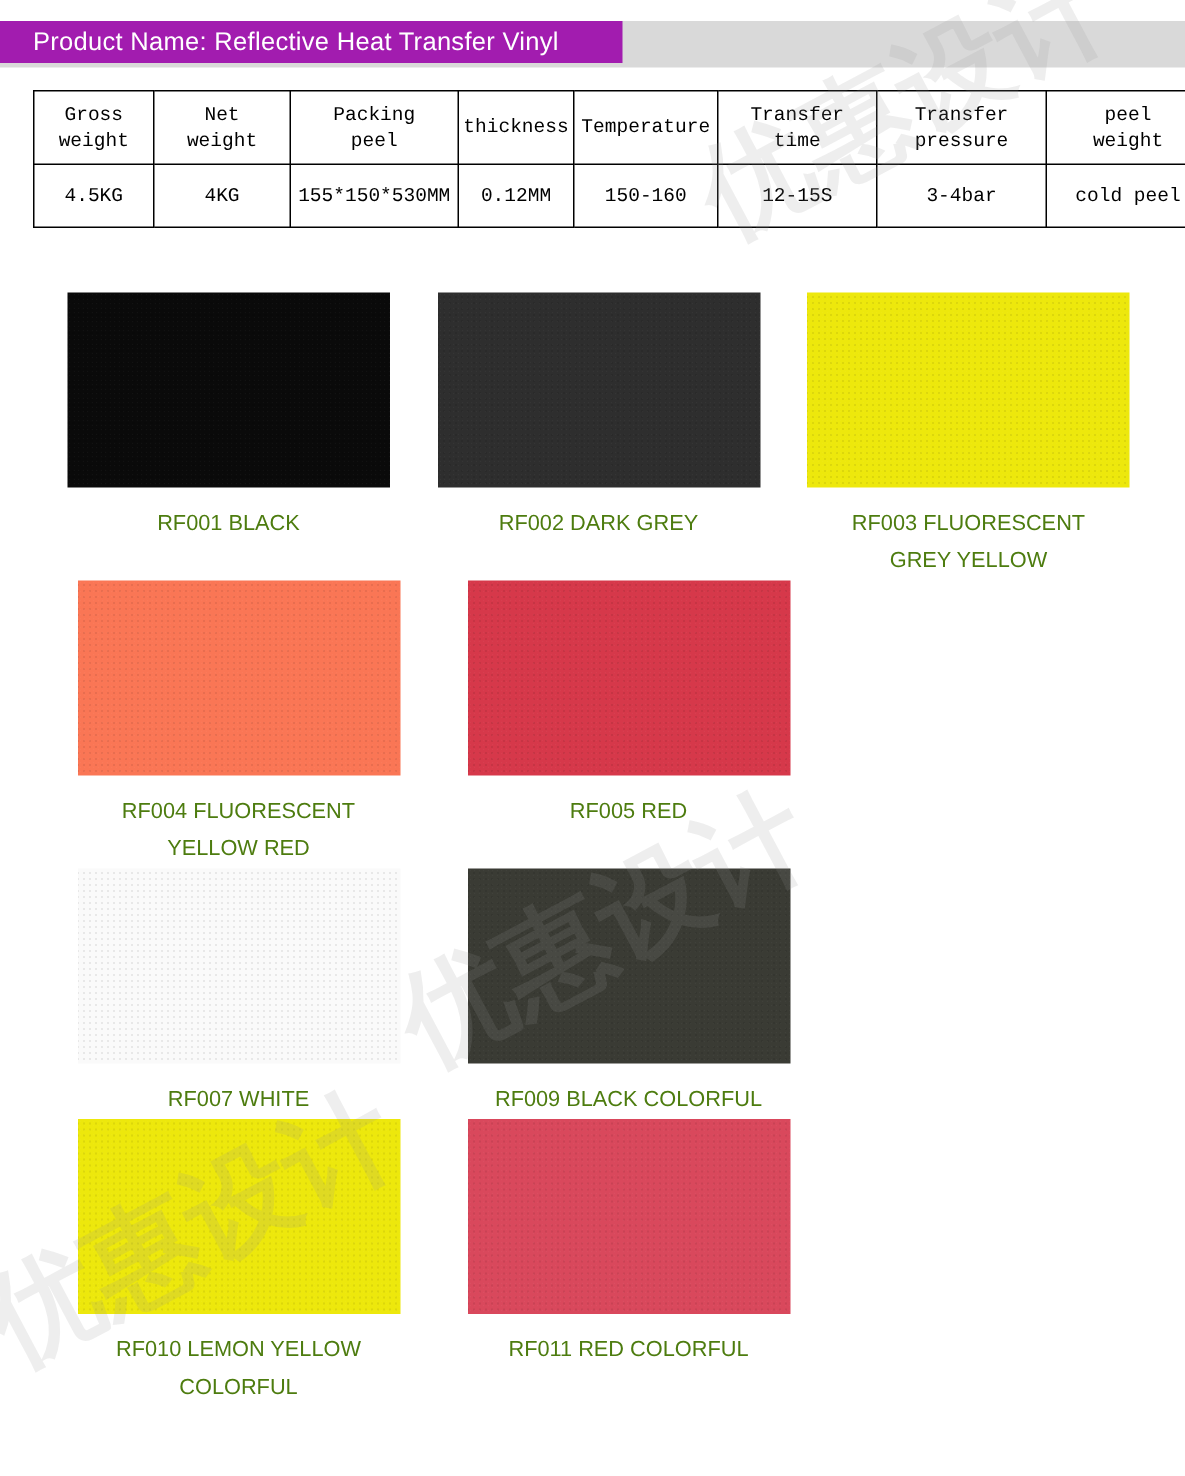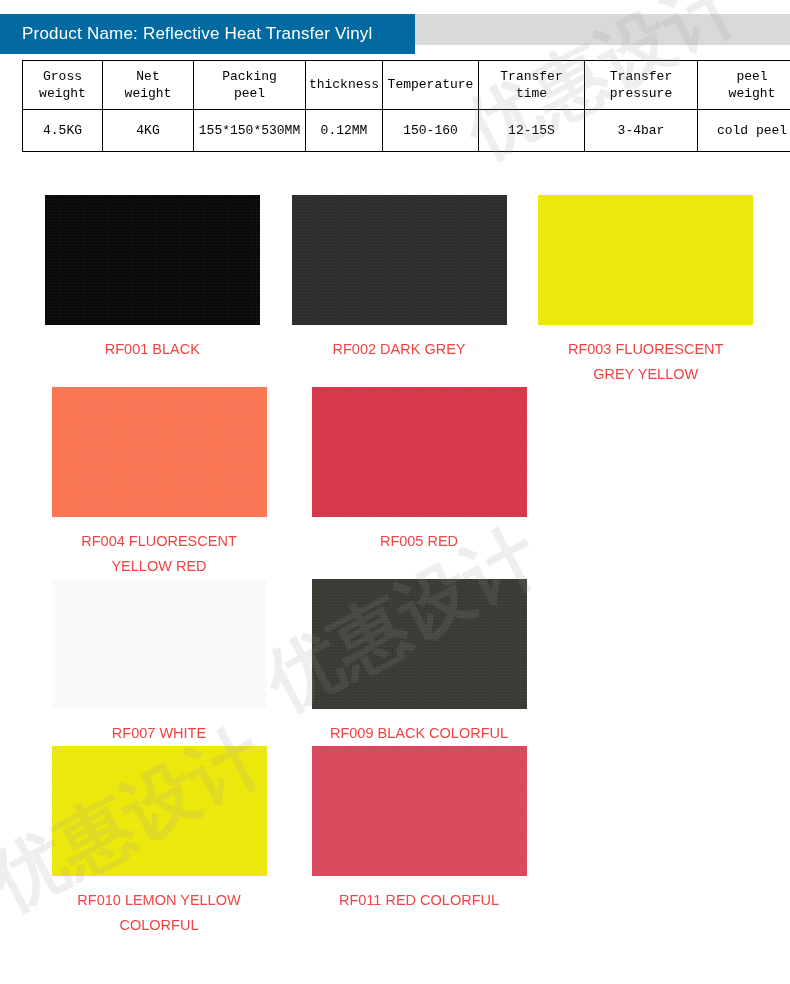--- a/index.html
+++ b/index.html
@@ -45,22 +45,22 @@
     width: 790px;
     height: 31px;
     background: #d9d9d9;
     z-index: 2;
   }
   .title-bar {
     position: absolute;
     top: 14px;
     left: 0;
     width: 415px;
-    height: 40px;
-    background: #0369a1;
+    height: 28px;
+    background: #a21caf;
     z-index: 3;
     display: flex;
     align-items: center;
   }
   .title-text {
     color: #ffffff;
     font-size: 17px;
     font-family: "Liberation Sans", sans-serif;
     padding-left: 22px;
     letter-spacing: 0.2px;
@@ -135,21 +135,21 @@
     background-image:
       radial-gradient(rgba(255,255,255,0.14) 0.5px, transparent 0.6px),
       radial-gradient(rgba(0,0,0,0.14) 0.5px, transparent 0.6px);
     background-size: 3px 3px, 4px 4px;
     background-position: 0 0, 2px 1px;
   }
   .swatch-label {
     margin-top: 12px;
     font-size: 14.5px;
     font-family: "Liberation Sans", sans-serif;
-    color: #ef4444;
+    color: #4d7c0f;
     text-align: center;
     line-height: 1.72;
     white-space: pre-line;
     width: 240px;
   }
 </style>
 </head>
 <body>
 
 <div class="title-strip"></div>

